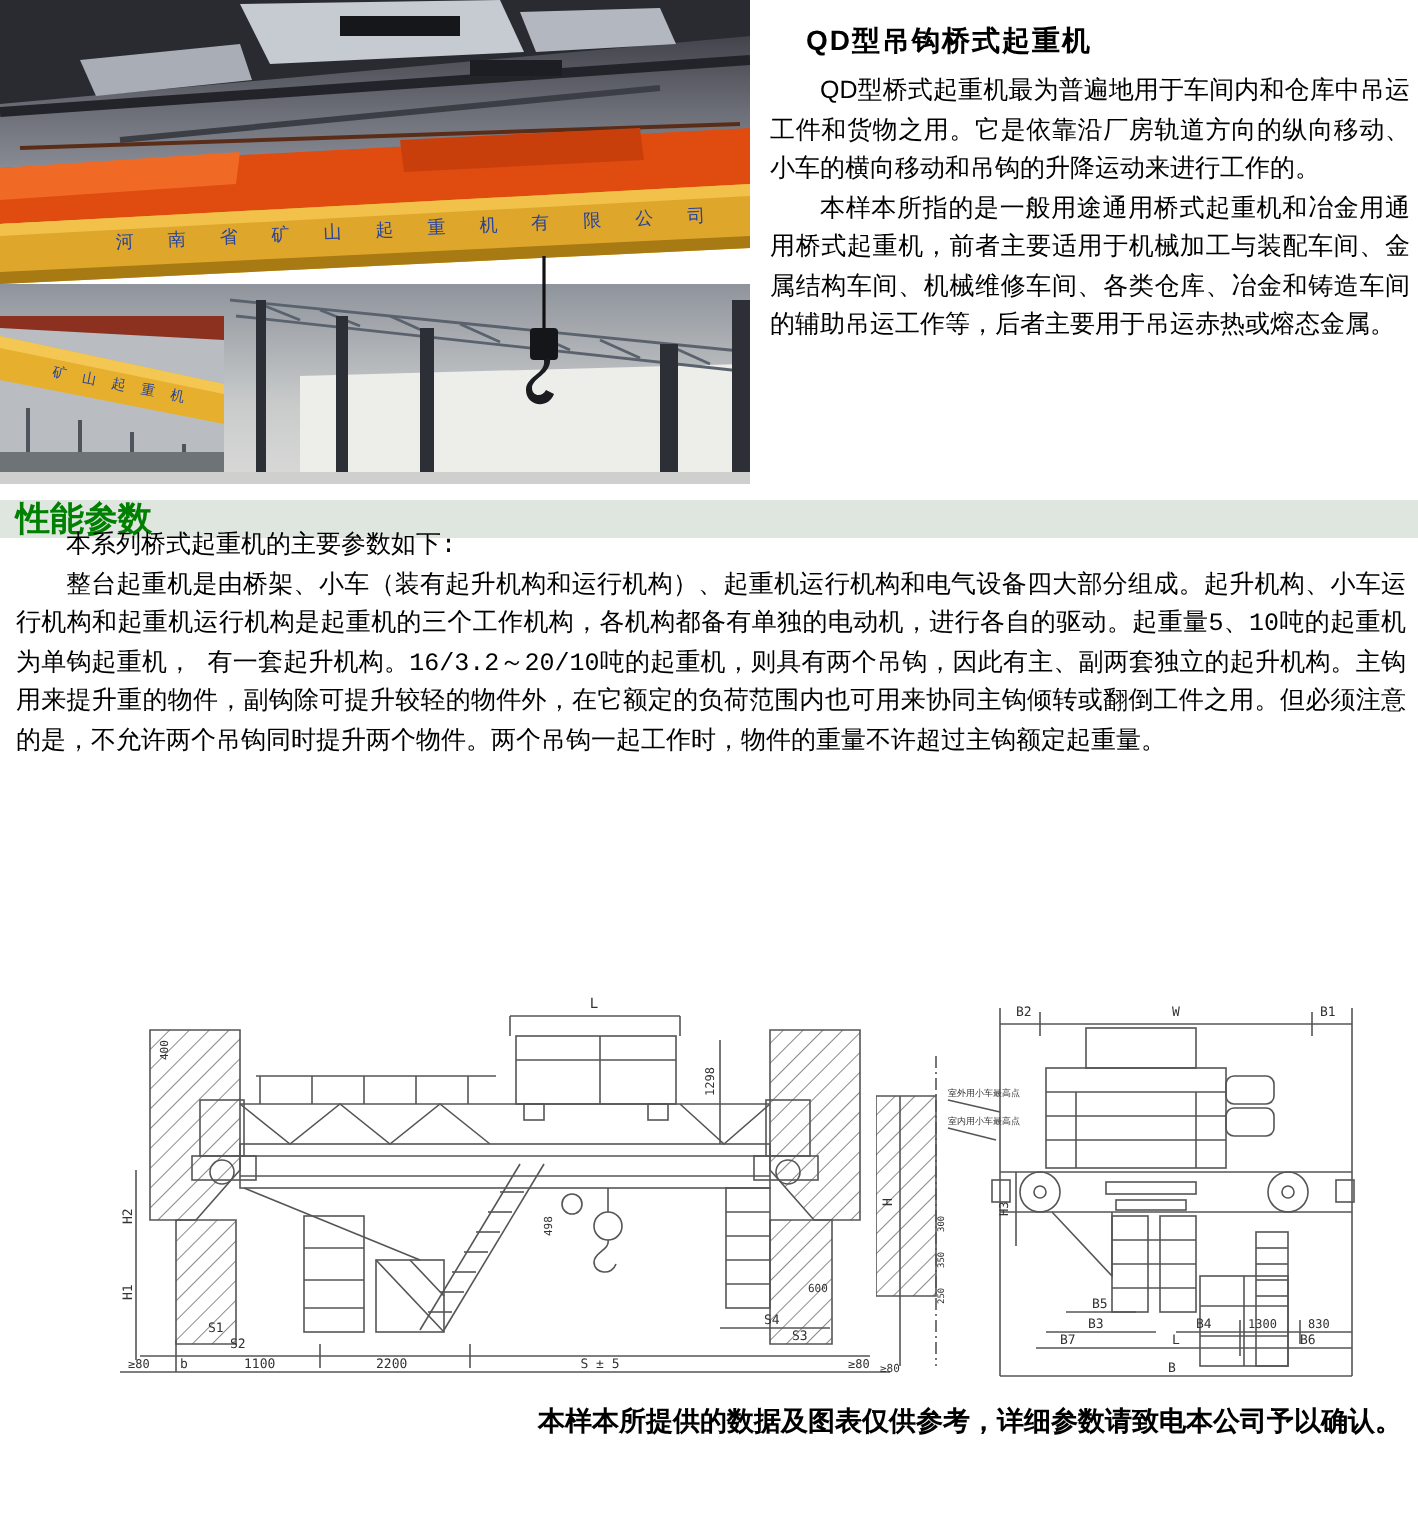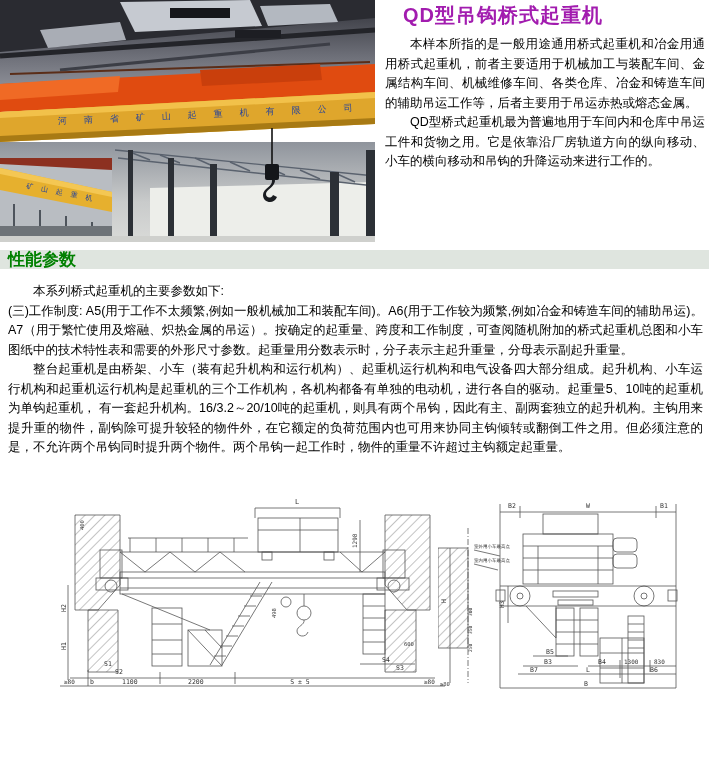--- a/index.html
+++ b/index.html
@@ -3,27 +3,27 @@
 <meta charset="utf-8">
 <style>
   html,body{margin:0;padding:0;background:#fff;}
   .page{position:relative;width:709px;height:767px;background:#ffffff;overflow:hidden;
         font-family:"Liberation Sans","DejaVu Sans",sans-serif;color:#000;}
   
   .photo{position:absolute;left:0;top:0;width:375px;height:242px;}
   .photo svg{display:block;}
   
   .intro{position:absolute;left:385px;top:0;width:320px;}
-  .intro h1{margin:2px 0 6px 18px;font-size:20px;font-weight:bold;color:#a21caf;letter-spacing:1px;}
+  .intro h1{margin:12px 0 6px 18px;font-size:14px;font-weight:bold;color:#000000;letter-spacing:1px;}
   .intro p{margin:0;font-size:12.5px;line-height:19.5px;text-align:justify;text-indent:2em;}
   
   .banner{position:absolute;left:0;top:250px;width:709px;height:19px;background:#dfe5df;
           color:#008000;font-weight:bold;font-size:17px;line-height:19px;padding-left:8px;box-sizing:border-box;}
   
-  .params{position:absolute;left:8px;top:282px;width:695px;font-size:12.5px;line-height:19.5px;}
+  .params{position:absolute;left:8px;top:264px;width:695px;font-size:12.5px;line-height:19.5px;font-family:Liberation Mono, monospace;}
   .params .lead{text-indent:2em;margin:0;}
   .params p{margin:0;text-align:justify;}
   .params .item{text-indent:0;}
   .params .body-para{text-indent:2em;}
   
   .draw-left{position:absolute;left:60px;top:490px;}
   .draw-right{position:absolute;left:438px;top:488px;text-align:right;}
   .drawing text{font-family:"DejaVu Sans Mono","Liberation Sans",sans-serif;fill:#333;}
   
   .footer{position:absolute;top:702px;right:8px;width:700px;text-align:right;
@@ -113,29 +113,28 @@
             <line x1="92" y1="222" x2="92" y2="238"></line>
         </g>
         <rect x="0" y="226" width="112" height="12" fill="#6e7378"></rect>
       </g>
       <rect x="0" y="236" width="375" height="6" fill="#cfd0cd"></rect>
     </svg>
   </div>
 
   <div class="intro">
     <h1>QD型吊钩桥式起重机</h1>
+    <p>QD型桥式起重机最为普遍地用于车间内和仓库中吊运工件和货物之用。它是依靠沿厂房轨道方向的纵向移动、小车的横向移动和吊钩的升降运动来进行工作的。</p>
     <p>本样本所指的是一般用途通用桥式起重机和冶金用通用桥式起重机，前者主要适用于机械加工与装配车间、金属结构车间、机械维修车间、各类仓库、冶金和铸造车间的辅助吊运工作等，后者主要用于吊运赤热或熔态金属。</p>
-    <p>QD型桥式起重机最为普遍地用于车间内和仓库中吊运工件和货物之用。它是依靠沿厂房轨道方向的纵向移动、小车的横向移动和吊钩的升降运动来进行工作的。</p>
   </div>
 
   <div class="banner">性能参数</div>
 
   <div class="params">
     <p class="lead">本系列桥式起重机的主要参数如下:</p>
-    <p class="item">(三)工作制度: A5(用于工作不太频繁,例如一般机械加工和装配车间)。A6(用于工作较为频繁,例如冶金和铸造车间的辅助吊运)。A7（用于繁忙使用及熔融、炽热金属的吊运）。按确定的起重量、跨度和工作制度，可查阅随机附加的桥式起重机总图和小车图纸中的技术特性表和需要的外形尺寸参数。起重量用分数表示时，分子表示主起升重量，分母表示副起升重量。</p>
     <p class="body-para">整台起重机是由桥架、小车（装有起升机构和运行机构）、起重机运行机构和电气设备四大部分组成。起升机构、小车运行机构和起重机运行机构是起重机的三个工作机构，各机构都备有单独的电动机，进行各自的驱动。起重量5、10吨的起重机为单钩起重机， 有一套起升机构。16/3.2～20/10吨的起重机，则具有两个吊钩，因此有主、副两套独立的起升机构。主钩用来提升重的物件，副钩除可提升较轻的物件外，在它额定的负荷范围内也可用来协同主钩倾转或翻倒工件之用。但必须注意的是，不允许两个吊钩同时提升两个物件。两个吊钩一起工作时，物件的重量不许超过主钩额定起重量。</p>
   </div>
 
   <div class="draw-left">
     <svg class="drawing" width="385" height="205" viewBox="0 0 385 205">
       <defs>
         <pattern id="hatchL" width="7" height="7" patternTransform="rotate(45)" patternUnits="userSpaceOnUse">
           <line x1="0" y1="0" x2="0" y2="7" stroke="#8a8a8a" stroke-width="1"></line>
         </pattern>
       </defs>
@@ -319,14 +318,15 @@
       <text x="160" y="176" font-size="6.5">B4</text>
       <text x="186" y="176" font-size="6">1300</text>
       <text x="216" y="176" font-size="6">830</text>
       <text x="92" y="184" font-size="6.5">B7</text>
       <text x="150" y="184" font-size="6.5" text-anchor="middle">L</text>
       <text x="212" y="184" font-size="6.5">B6</text>
       <text x="148" y="198" font-size="6.5" text-anchor="middle">B</text>
     </svg>
   </div>
 
+  <div class="footer">本样本所提供的数据及图表仅供参考，详细参数请致电本公司予以确认。</div>
 
 </div>
 
 </body></html>

